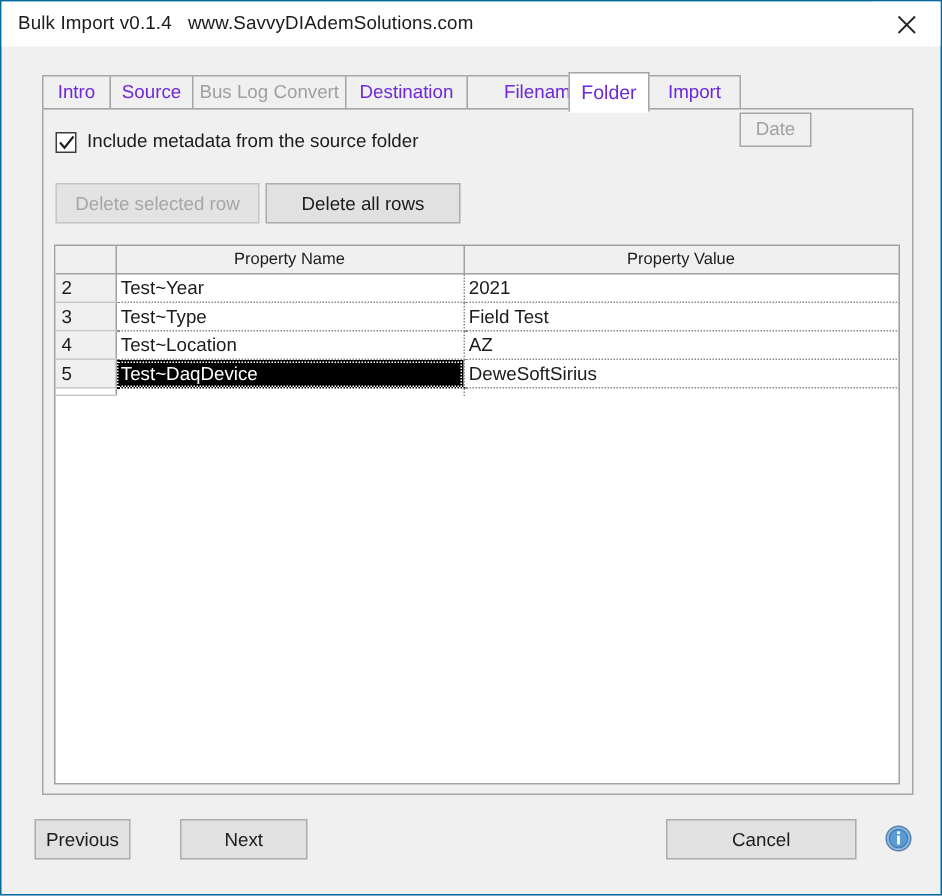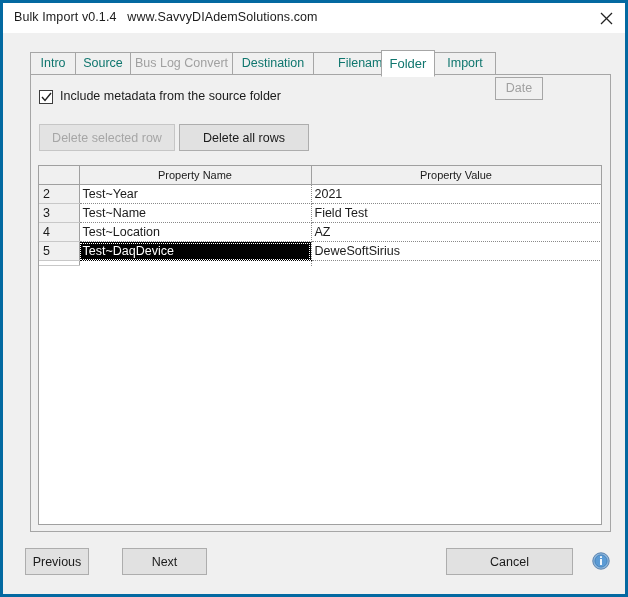--- a/index.html
+++ b/index.html
@@ -16,21 +16,21 @@
     overflow: hidden;
   }
 
   
   .window {
     position: absolute;
     left: 0; top: 0;
     width: 628px;
     height: 597px;
     background: #f0f0f0;
-    border: 3px solid #0369a1;
+    border: 1px solid #0369a1;
     box-sizing: border-box;
     overflow: hidden;
   }
 
   
   .titlebar {
     position: absolute;
     left: 0; top: 0;
     width: 626px;
     height: 30px;
@@ -66,21 +66,21 @@
     z-index: 3;
   }
   .tab {
     position: absolute;
     top: 2px;
     height: 23px;
     background: #f0f0f0;
     border: 1px solid #a6a6a6;
     box-sizing: border-box;
     font-size: 12.5px;
-    color: #0f766e;
+    color: #6d28d9;
     line-height: 21px;
     text-align: center;
     white-space: nowrap;
     cursor: default;
   }
   .tab.disabled { color: #a0a0a0; }
   .tab.active {
     top: 0px;
     height: 27px;
     background: #ffffff;
@@ -294,21 +294,21 @@
           </tr>
         </thead>
         <tbody>
           <tr>
             <td class="idx-cell">2</td>
             <td>Test~Year</td>
             <td>2021</td>
           </tr>
           <tr>
             <td class="idx-cell">3</td>
-            <td>Test~Name</td>
+            <td>Test~Type</td>
             <td>Field Test</td>
           </tr>
           <tr>
             <td class="idx-cell">4</td>
             <td>Test~Location</td>
             <td>AZ</td>
           </tr>
           <tr>
             <td class="idx-cell">5</td>
             <td class="selected">Test~DaqDevice</td>

